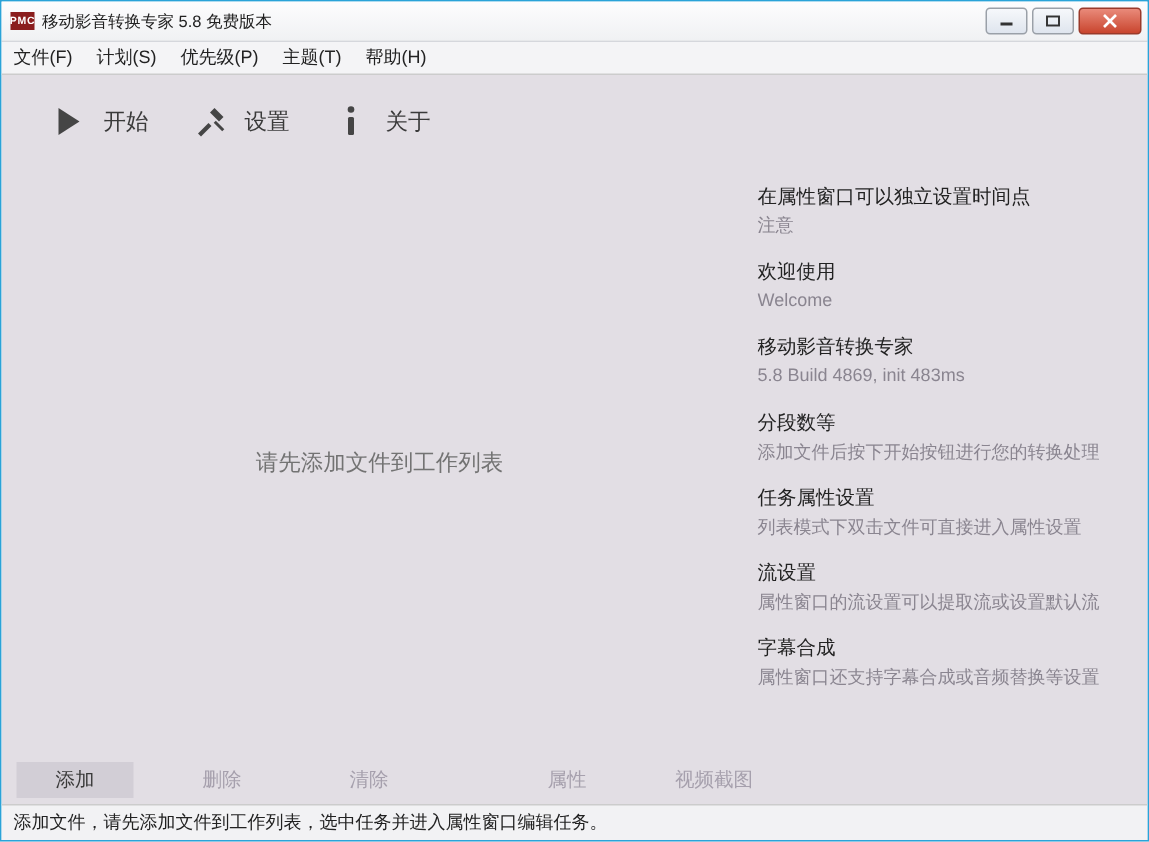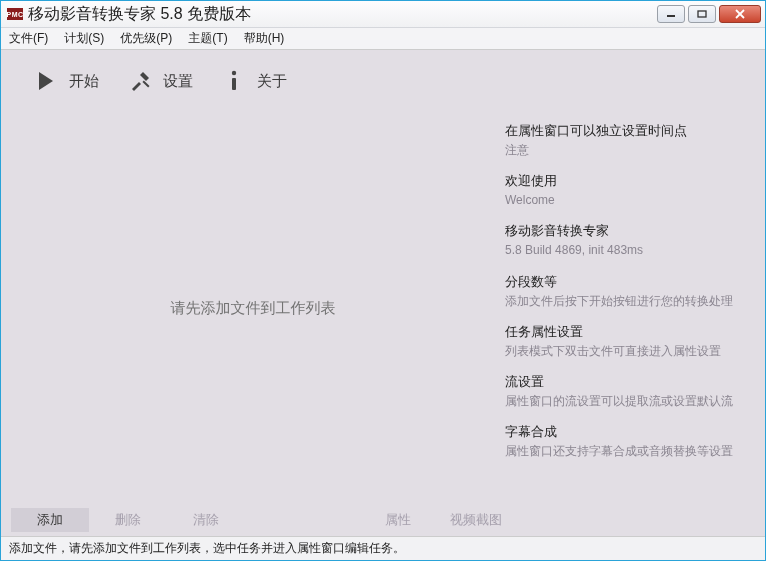--- a/index.html
+++ b/index.html
@@ -1,21 +1,21 @@
 <!DOCTYPE html>
 <html><head>
 <meta charset="utf-8">
 <style>
 * { margin: 0; padding: 0; box-sizing: border-box; font-family: "Microsoft YaHei", "SimSun", Arial, sans-serif; }
 body { width: 766px; height: 561px; background: #fff; border: 1px solid #2aa3d8; position: relative; overflow: hidden; }
 
 
 .titlebar { height: 27px; background: linear-gradient(#fdfdfe, #f0f1f3); display: flex; align-items: center; border-bottom: 1px solid #d5d7dc; }
 .app-icon { width: 16px; height: 12px; background: #8a1d1d; color: #fff; font-size: 7px; font-weight: bold; display: flex; align-items: center; justify-content: center; margin: 0 5px 0 6px; letter-spacing: 0.5px; }
-.title-text { font-size: 16px; color: #222; }
+.title-text { font-size: 11px; color: #222; }
 .win-buttons { margin-left: auto; display: flex; gap: 3px; padding-right: 4px; }
 .win-btn { width: 28px; height: 18px; border: 1px solid #9aa0a8; border-radius: 3px; background: linear-gradient(#f6f8fb, #dfe5ee); display: flex; align-items: center; justify-content: center; font-size: 10px; color: #333; cursor: default; }
 .win-btn.close { background: linear-gradient(#e98a7a, #c9452e); border-color: #9a3a2a; color: #fff; font-weight: bold; width: 42px; }
 
 
 .menubar { height: 22px; background: #f4f4f6; border-bottom: 1px solid #ccc; display: flex; align-items: stretch; font-size: 12px; }
 .menu-item { padding: 0 8px; display: flex; align-items: center; color: #222; cursor: default; }
 
 
 .content { background: #e2dee4; height: calc(100% - 27px - 22px - 24px); display: flex; flex-direction: column; }
@@ -32,21 +32,21 @@
 .placeholder { color: #737373; font-size: 15px; }
 .rightpane { width: 260px; padding: 10px 16px 0 0; overflow: hidden; }
 .info-block { margin-bottom: 14px; }
 .info-title { font-size: 13px; color: #222; margin-bottom: 2px; font-weight: 500; }
 .info-sub { font-size: 12px; color: #8a8590; line-height: 1.35; }
 
 
 .actionbar { height: 32px; display: flex; align-items: center; padding: 0 10px 0 10px; font-size: 13px; }
 .abtn { width: 78px; height: 24px; display: flex; align-items: center; justify-content: center; color: #3a3a3a; cursor: default; }
 .abtn.primary { background: #d2ced6; }
-.abtn.disabled { color: #a6a0ad; }
+.abtn.disabled { color: #a6a0ad; margin-left: 20px; }
 .spacer { flex: 1; }
 
 
 .statusbar { height: 24px; background: #f2f2f4; border-top: 1px solid #ccc; display: flex; align-items: center; padding: 0 8px; font-size: 12px; color: #222; }
 </style>
 </head>
 <body>
 
 <div class="titlebar">
   <div class="app-icon">PMC</div>

